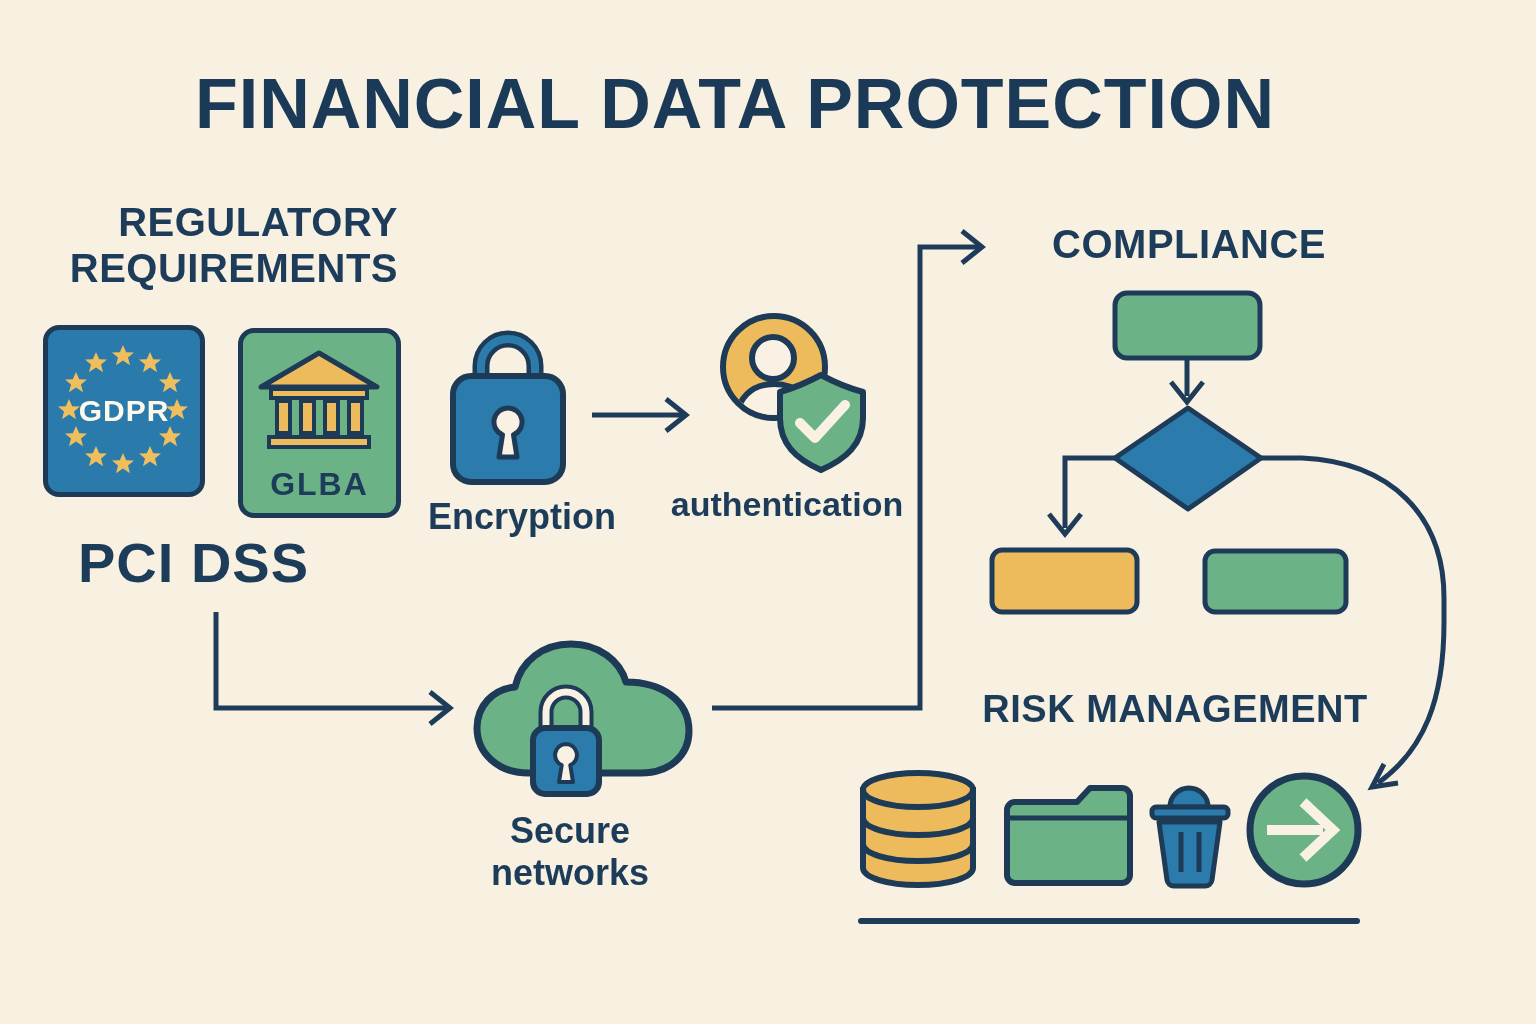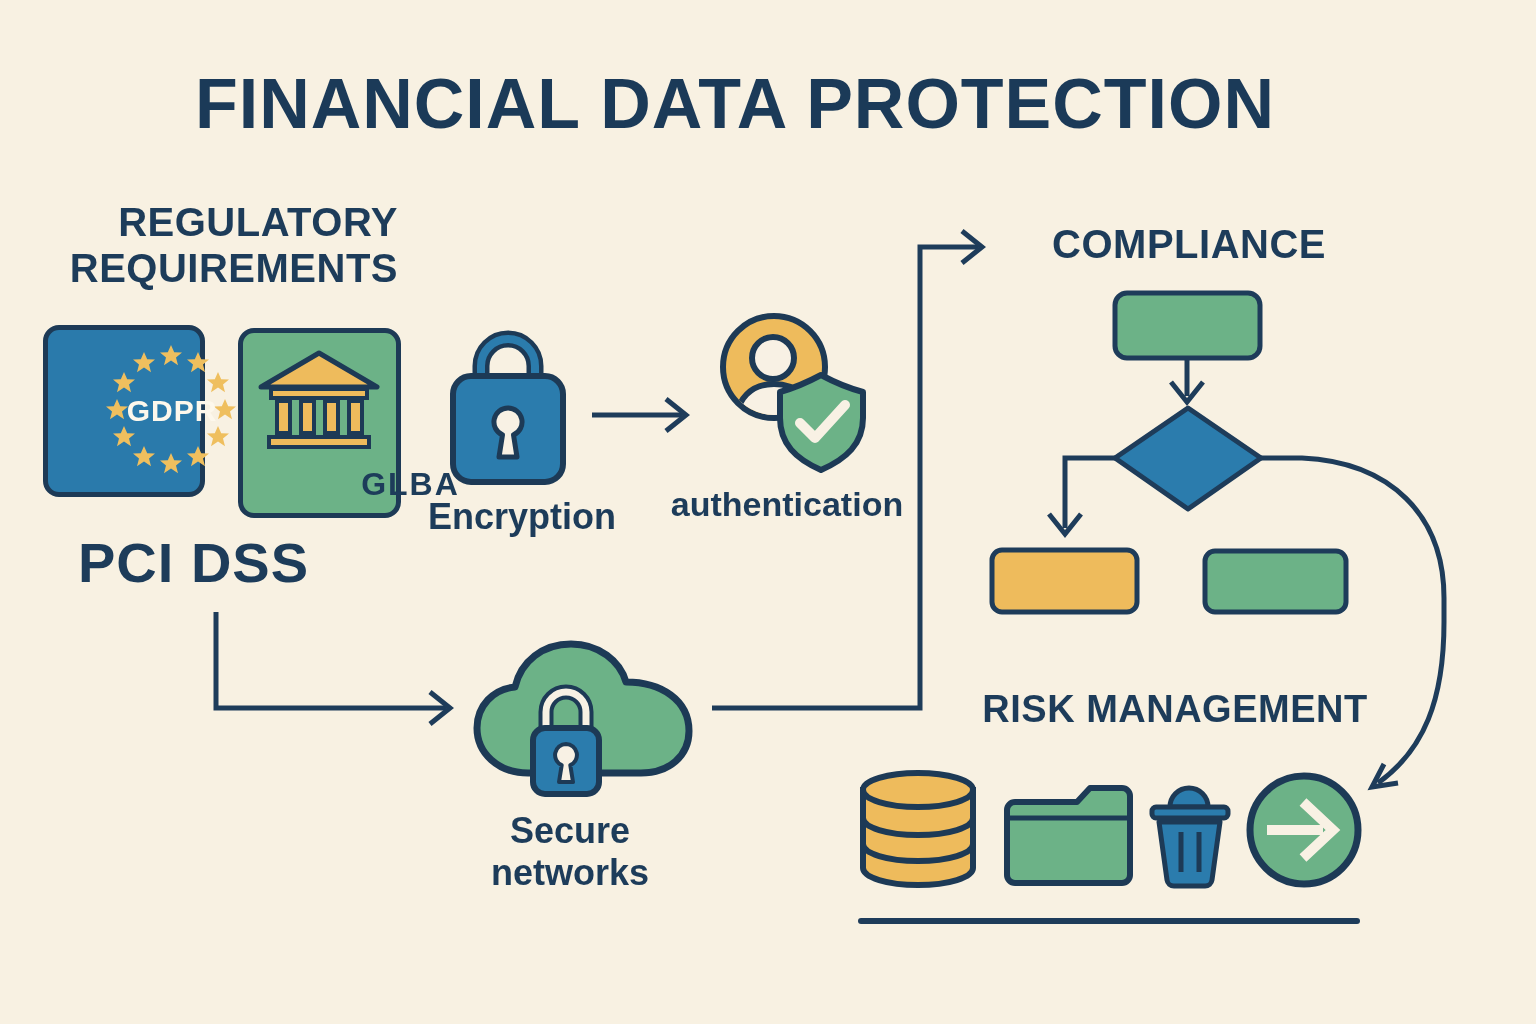--- a/index.html
+++ b/index.html
@@ -16,26 +16,26 @@
   #page-title{
     left:0;top:64px;width:1470px;text-align:center;
     font-size:70px;font-weight:700;color:#1b3a58;letter-spacing:1px;
     white-space:nowrap;
   }
   #reg-heading{left:28px;top:200px;width:370px;font-size:40px;}
   #sec-heading{left:480px;top:200px;width:315px;font-size:40px;}
   #compliance-heading{left:1046px;top:222px;width:280px;font-size:40px;white-space:nowrap;}
   #risk-heading{left:975px;top:688px;width:400px;font-size:38px;white-space:nowrap;text-align:center;}
 
-  .badge{box-sizing:border-box;border:5px solid #1d3a56;border-radius:16px;padding-left:48px;}
+  .badge{box-sizing:border-box;border:5px solid #1d3a56;border-radius:16px;}
   #gdpr-badge{left:43px;top:325px;width:162px;height:172px;background:#2a7aab;}
   #glba-badge{left:238px;top:328px;width:163px;height:190px;background:#6cb287;}
   .badge-label{position:absolute;width:100%;text-align:center;font-weight:700;}
   #gdpr-label{top:64px;font-size:30px;color:#fdf8ec;letter-spacing:1px;}
-  #glba-label{bottom:10px;font-size:32px;color:#1d3c5a;letter-spacing:2px;margin-left:43px;}
+  #glba-label{bottom:10px;font-size:32px;color:#1d3c5a;letter-spacing:2px;}
 
   #pci-label{left:78px;top:530px;font-size:56px;font-weight:700;color:#1d3c5a;letter-spacing:1px;}
 
   #encryption-label{left:422px;top:496px;width:200px;text-align:center;font-size:36px;font-weight:700;color:#1d3c5a;}
   #mfa-label{left:657px;top:486px;width:260px;text-align:center;font-size:34px;font-weight:700;color:#1d3c5a;line-height:1.08;}
   #secure-label{left:450px;top:810px;width:240px;text-align:center;font-size:36px;font-weight:700;color:#1d3c5a;}
 
   #risk-underline{left:858px;top:918px;width:502px;height:6px;background:#1e3c5a;border-radius:3px;}
   svg{display:block;}
 </style>

